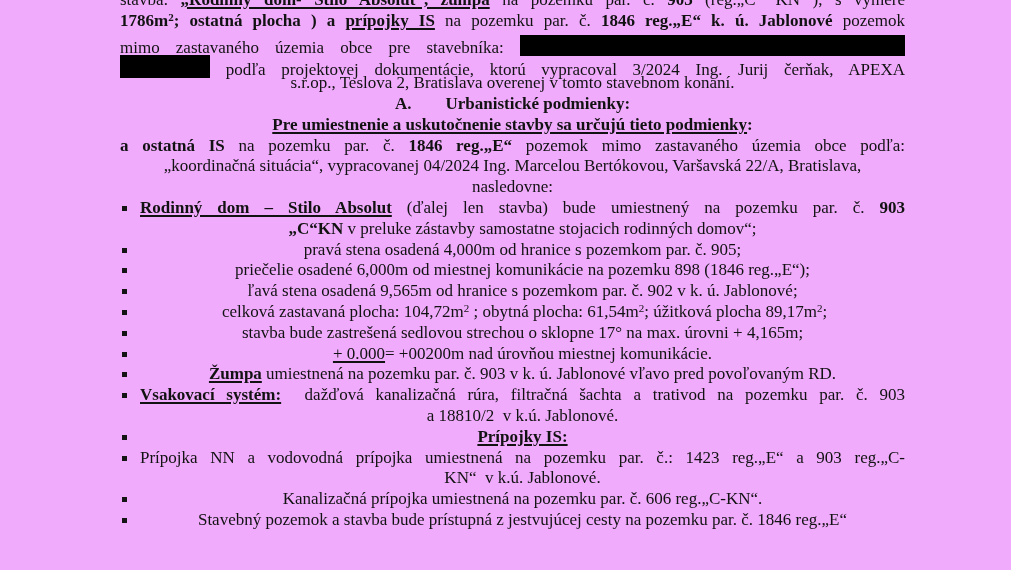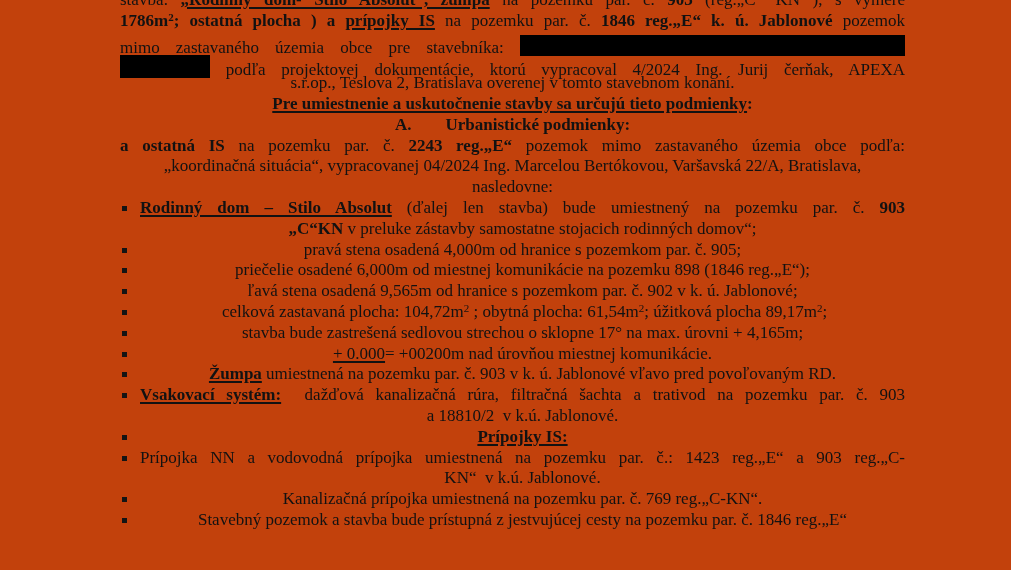--- a/index.html
+++ b/index.html
@@ -1,20 +1,20 @@
 <!DOCTYPE html>
 <html><head>
 <meta charset="utf-8">
 <style>
   html, body { margin: 0; padding: 0; background: #ffffff; }
   .page {
     position: relative;
     width: 1011px;
     height: 570px;
-    background: #c2410c;
+    background: #f0abfc;
     overflow: hidden;
     font-family: "Liberation Serif", "DejaVu Serif", serif;
     font-size: 17px;
     color: #121212;
   }
   .content {
     position: absolute;
     left: 120px;
     top: 0;
     width: 785px;
@@ -61,37 +61,37 @@
   .gap { display: inline-block; height: 1px; }
 </style>
 </head>
 <body>
 
 <div class="page">
   <div class="content" style="color: rgb(18, 18, 18);">
       <div class="line jf" style="margin-top: -10px;"><span class="seg">stavba: </span><span class="seg b u">„Rodinný dom- Stilo Absolut“, žumpa</span><span class="seg"> na pozemku par. č. </span><span class="seg b">903</span><span class="seg"> (reg.„C“ KN ), s výmere</span></div>
       <div class="line jf"><span class="seg b">1786m</span><sup class="seg b">2</sup><span class="seg b">; ostatná plocha ) a </span><span class="seg b u">prípojky IS</span><span class="seg"> na pozemku par. č. </span><span class="seg b">1846 reg.„E“ k. ú. Jablonové</span><span class="seg"> pozemok</span></div>
       <div class="line jf"><span class="seg">mimo zastavaného územia obce pre stavebníka: </span><span class="redact" style="width: 385px; height: 21px; background: rgb(0, 0, 0);"></span></div>
-      <div class="line jf"><span class="redact" style="width: 90px; height: 23px; background: rgb(0, 0, 0);"></span><span class="seg"> podľa projektovej dokumentácie, ktorú vypracoval 4/2024 Ing. Jurij čerňak, APEXA</span></div>
+      <div class="line jf"><span class="redact" style="width: 90px; height: 23px; background: rgb(0, 0, 0);"></span><span class="seg"> podľa projektovej dokumentácie, ktorú vypracoval 3/2024 Ing. Jurij čerňak, APEXA</span></div>
       <div class="line"><span class="seg">s.r.op., Teslova 2, Bratislava overenej v tomto stavebnom konaní.</span></div>
+      <div class="line"><span class="seg b">A.</span><span class="gap" style="width: 34px;"></span><span class="seg b">Urbanistické podmienky:</span></div>
       <div class="line"><span class="seg b u">Pre umiestnenie a uskutočnenie stavby sa určujú tieto podmienky</span><span class="seg b">:</span></div>
-      <div class="line"><span class="seg b">A.</span><span class="gap" style="width: 34px;"></span><span class="seg b">Urbanistické podmienky:</span></div>
-      <div class="line jf"><span class="seg b">a ostatná IS</span><span class="seg"> na pozemku par. č. </span><span class="seg b">2243 reg.„E“</span><span class="seg"> pozemok mimo zastavaného územia obce podľa:</span></div>
+      <div class="line jf"><span class="seg b">a ostatná IS</span><span class="seg"> na pozemku par. č. </span><span class="seg b">1846 reg.„E“</span><span class="seg"> pozemok mimo zastavaného územia obce podľa:</span></div>
       <div class="line"><span class="seg">„koordinačná situácia“, vypracovanej 04/2024 Ing. Marcelou Bertókovou, Varšavská 22/A, Bratislava,</span></div>
       <div class="line"><span class="seg">nasledovne:</span></div>
       <div class="line jf bullet-line"><span class="bullet"></span><span class="seg b u">Rodinný dom – Stilo Absolut</span><span class="seg"> (ďalej len stavba) bude umiestnený na pozemku par. č. </span><span class="seg b">903</span></div>
       <div class="line cont-line"><span class="seg b">„C“KN</span><span class="seg"> v preluke zástavby samostatne stojacich rodinných domov“;</span></div>
       <div class="line bullet-line"><span class="bullet"></span><span class="seg">pravá stena osadená 4,000m od hranice s pozemkom par. č. 905;</span></div>
       <div class="line bullet-line"><span class="bullet"></span><span class="seg">priečelie osadené 6,000m od miestnej komunikácie na pozemku 898 (1846 reg.„E“);</span></div>
       <div class="line bullet-line"><span class="bullet"></span><span class="seg">ľavá stena osadená 9,565m od hranice s pozemkom par. č. 902 v k. ú. Jablonové;</span></div>
       <div class="line bullet-line"><span class="bullet"></span><span class="seg">&nbsp;celková zastavaná plocha: 104,72m</span><sup class="seg">2</sup><span class="seg">&nbsp;; obytná plocha: 61,54m</span><sup class="seg">2</sup><span class="seg">; úžitková plocha 89,17m</span><sup class="seg">2</sup><span class="seg">;</span></div>
       <div class="line bullet-line"><span class="bullet"></span><span class="seg">stavba bude zastrešená sedlovou strechou o sklopne 17° na max. úrovni + 4,165m;</span></div>
       <div class="line bullet-line"><span class="bullet"></span><span class="seg u">+ 0.000</span><span class="seg">= +00200m nad úrovňou miestnej komunikácie.</span></div>
       <div class="line bullet-line"><span class="bullet"></span><span class="seg b u">Žumpa</span><span class="seg"> umiestnená na pozemku par. č. 903 v k. ú. Jablonové vľavo pred povoľovaným RD.</span></div>
       <div class="line jf bullet-line"><span class="bullet"></span><span class="seg b u">Vsakovací systém:</span><span class="seg">&nbsp; dažďová kanalizačná rúra, filtračná šachta a trativod na pozemku par. č. 903</span></div>
       <div class="line cont-line"><span class="seg">a 18810/2&nbsp; v k.ú. Jablonové.</span></div>
       <div class="line bullet-line"><span class="bullet"></span><span class="seg b u">Prípojky IS:</span></div>
       <div class="line jf bullet-line"><span class="bullet"></span><span class="seg">Prípojka NN a vodovodná prípojka umiestnená na pozemku par. č.: 1423 reg.„E“ a 903 reg.„C-</span></div>
       <div class="line cont-line"><span class="seg">KN“&nbsp; v k.ú. Jablonové.</span></div>
-      <div class="line bullet-line"><span class="bullet"></span><span class="seg">Kanalizačná prípojka umiestnená na pozemku par. č. 769 reg.„C-KN“.</span></div>
+      <div class="line bullet-line"><span class="bullet"></span><span class="seg">Kanalizačná prípojka umiestnená na pozemku par. č. 606 reg.„C-KN“.</span></div>
       <div class="line bullet-line"><span class="bullet"></span><span class="seg">Stavebný pozemok a stavba bude prístupná z jestvujúcej cesty na pozemku par. č. 1846 reg.„E“</span></div>
     </div>
 </div>
 
 </body></html>

